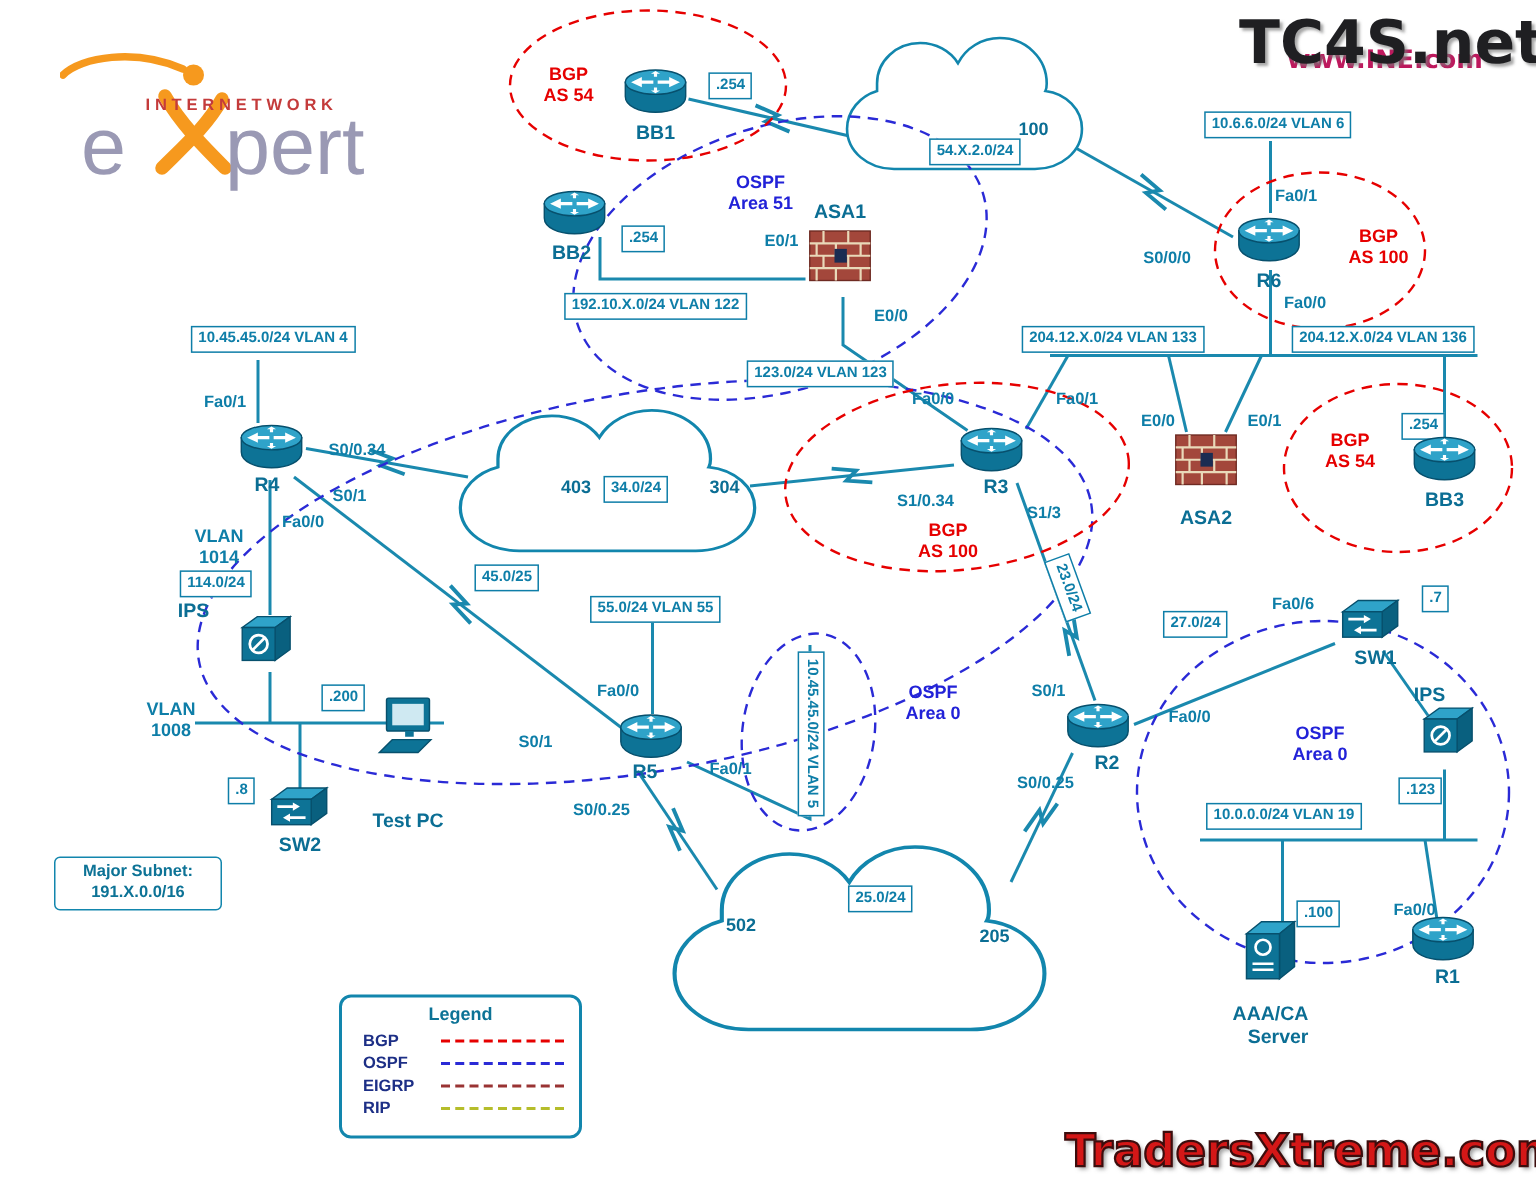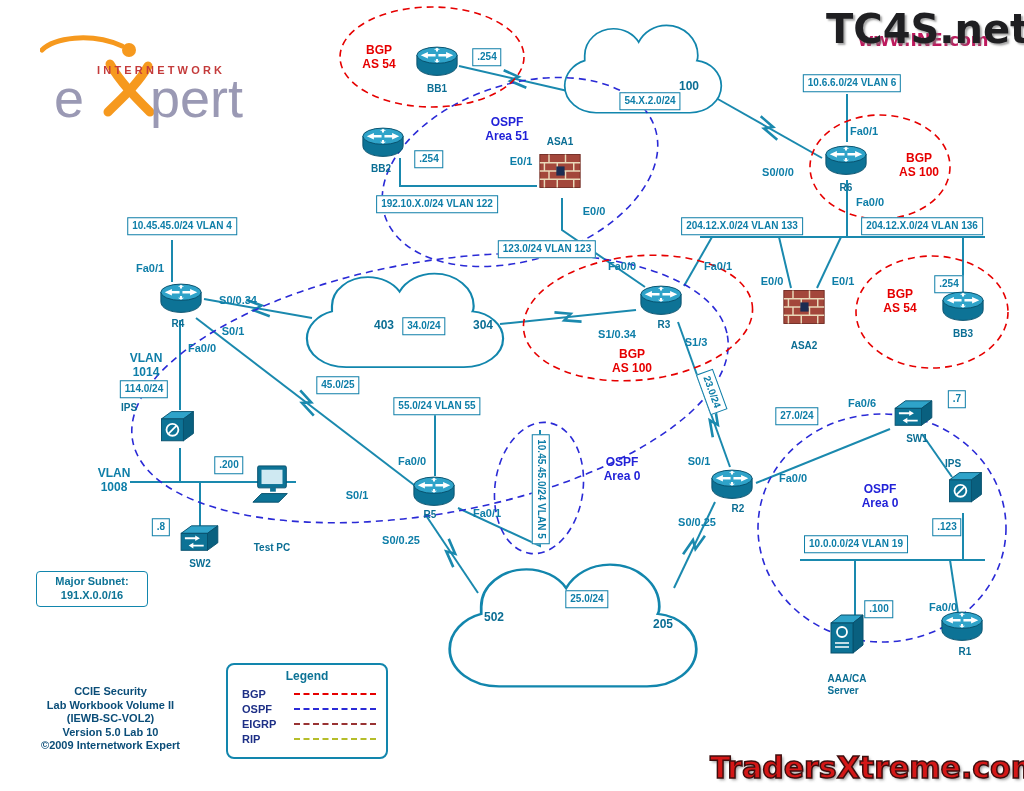--- a/index.html
+++ b/index.html
@@ -11,22 +11,22 @@
   .sbox.rot90{transform:translate(-50%,-50%) rotate(90deg);}
   .sbox.rot70{transform:translate(-50%,-50%) rotate(70deg);}
   
   .port{position:absolute;transform:translate(-50%,-50%);color:#0e7ea8;font-weight:700;font-size:11px;white-space:nowrap;z-index:3;}
   
   .anno{position:absolute;transform:translate(-50%,-50%);font-weight:700;font-size:12px;text-align:center;
         white-space:pre-line;line-height:1.2;z-index:3;}
   .anno.red{color:#e60000;} .anno.blue{color:#2222d8;} .anno.teal{color:#0e7ea8;} .anno.cloudnum{color:#0b6e94;}
   
   .node{position:absolute;transform:translate(-50%,-50%);z-index:4;}
-  .nlabel{position:absolute;transform:translate(-50%,-50%);color:#0b6e94;font-weight:700;font-size:10px;
-          text-align:left;white-space:pre-line;line-height:1.15;z-index:4;}
+  .nlabel{position:absolute;transform:translate(-50%,-50%);color:#0b6e94;font-weight:700;font-size:13px;
+          text-align:right;white-space:pre-line;line-height:1.15;z-index:4;}
   
   .legend{position:absolute;left:226px;top:663px;width:158px;height:92px;border:2px solid #1286ad;border-radius:8px;
           background:#fff;z-index:4;}
   .legend-title{text-align:center;color:#0d7396;font-weight:700;font-size:12px;margin-top:4px;margin-bottom:3px;}
   .legend-row{display:flex;align-items:center;padding:1.5px 10px 1.5px 14px;}
   .legend-label{width:46px;color:#1d2f86;font-weight:700;font-size:11px;}
   .legend-line{flex:1;border-top:2.5px dashed #000;height:0;margin-left:6px;}
   
   .major{position:absolute;left:36px;top:571px;width:110px;border:1.5px solid #1286ad;border-radius:4px;background:#fff;
          color:#0d7396;font-weight:700;font-size:11px;text-align:center;padding:3px 0;line-height:1.25;z-index:4;}
@@ -364,23 +364,16 @@
     <div class="legend-row">
       <span class="legend-label">EIGRP</span>
       <span class="legend-line" style="border-top-color: rgb(153, 51, 51);"></span>
     </div>
     <div class="legend-row">
       <span class="legend-label">RIP</span>
       <span class="legend-line" style="border-top-color: rgb(181, 189, 42);"></span>
     </div>
   </div>
 
-  <div class="footer">
-    <div>CCIE Security</div>
-    <div>Lab Workbook Volume II</div>
-    <div>(IEWB-SC-VOL2)</div>
-    <div>Version 5.0 Lab 10</div>
-    <div>©2009 Internetwork Expert</div>
-  </div>
 
   <div class="wm wm-traders">TradersXtreme.com</div>
 
 </div>
 
 </body></html>

